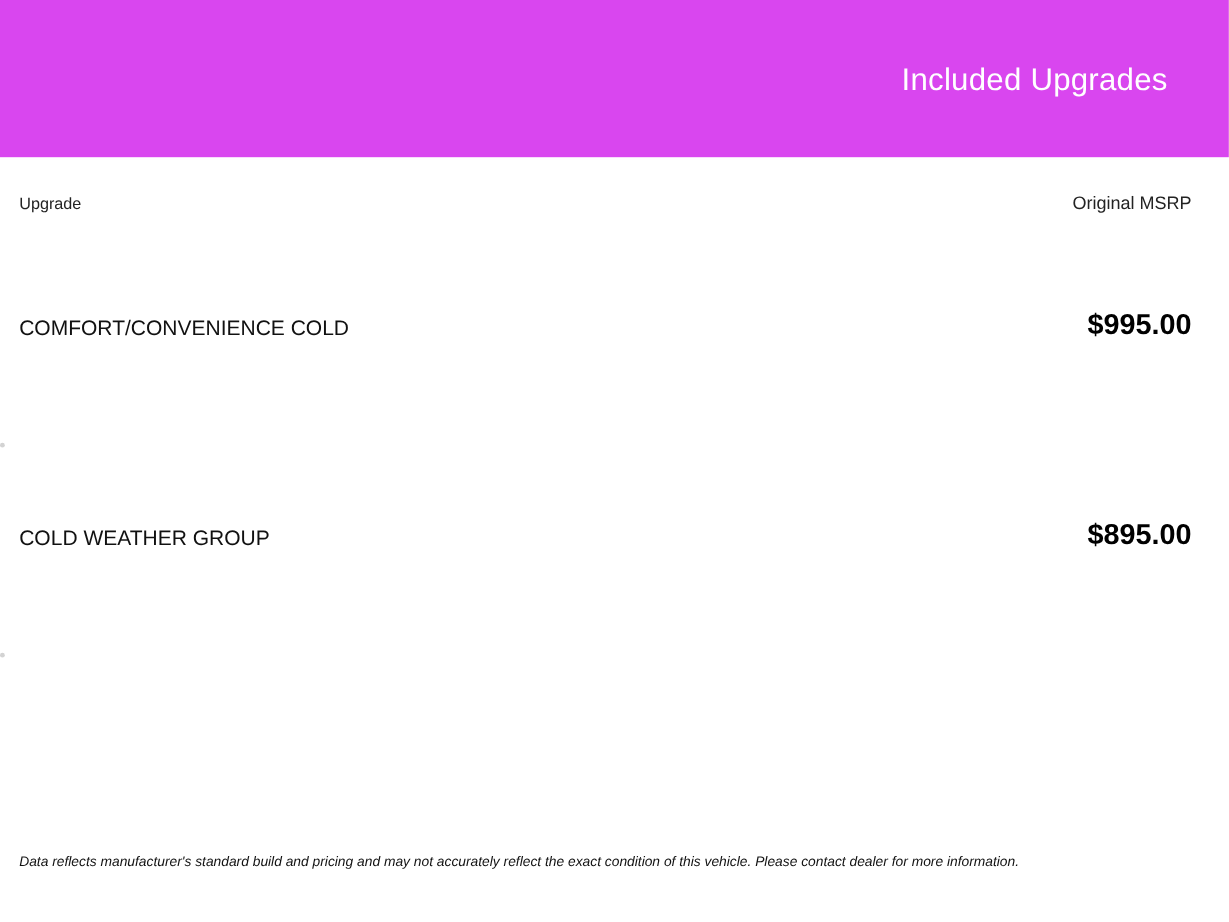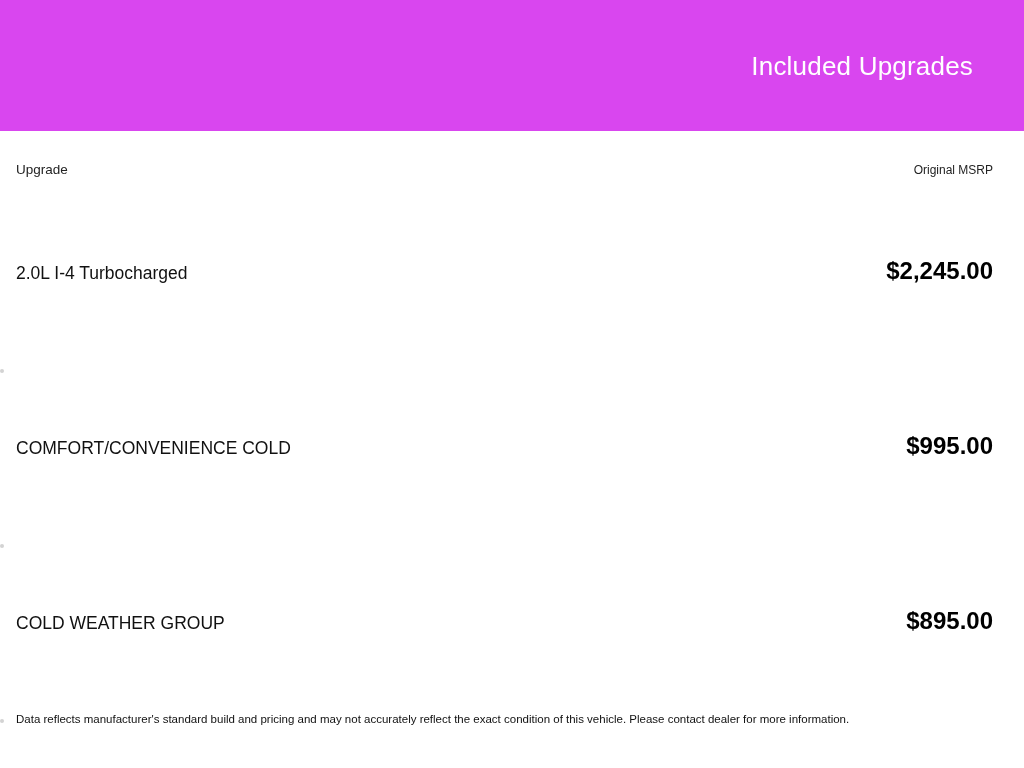--- a/index.html
+++ b/index.html
@@ -57,21 +57,21 @@
     top: 0;
     font-size: 13.5px;
     line-height: 24px;
     color: #232323;
     text-align: right;
   }
   .col-head-right {
     position: absolute;
     right: 31px;
     top: 0;
-    font-size: 12px;
+    font-size: 15px;
     line-height: 24px;
     color: #232323;
     text-align: left;
   }
 
   
   .rows {
     position: absolute;
     left: 0;
     top: 205px;
@@ -115,44 +115,40 @@
   }
 
   
   .footnote {
     position: absolute;
     left: 16px;
     top: 712px;
     width: 980px;
     font-size: 11.5px;
     line-height: 15px;
+    font-style: italic;
     color: #111111;
   }
 </style>
 </head>
 <body>
 
 <div class="page">
 
   <div class="header">
     <div class="header-title">Included Upgrades</div>
   </div>
 
   <div class="col-head-row">
     <div class="col-head-left">Upgrade</div>
     <div class="col-head-right">Original MSRP</div>
   </div>
 
   <div class="rows">
 
-    <div class="upgrade-row">
-      <div class="name">2.0L I-4 Turbocharged</div>
-      <div class="price">$2,245.00</div>
-      <div class="edge-dot"></div>
-    </div>
 
     <div class="upgrade-row">
       <div class="name">COMFORT/CONVENIENCE COLD</div>
       <div class="price">$995.00</div>
       <div class="edge-dot"></div>
     </div>
 
     <div class="upgrade-row">
       <div class="name">COLD WEATHER GROUP</div>
       <div class="price">$895.00</div>

